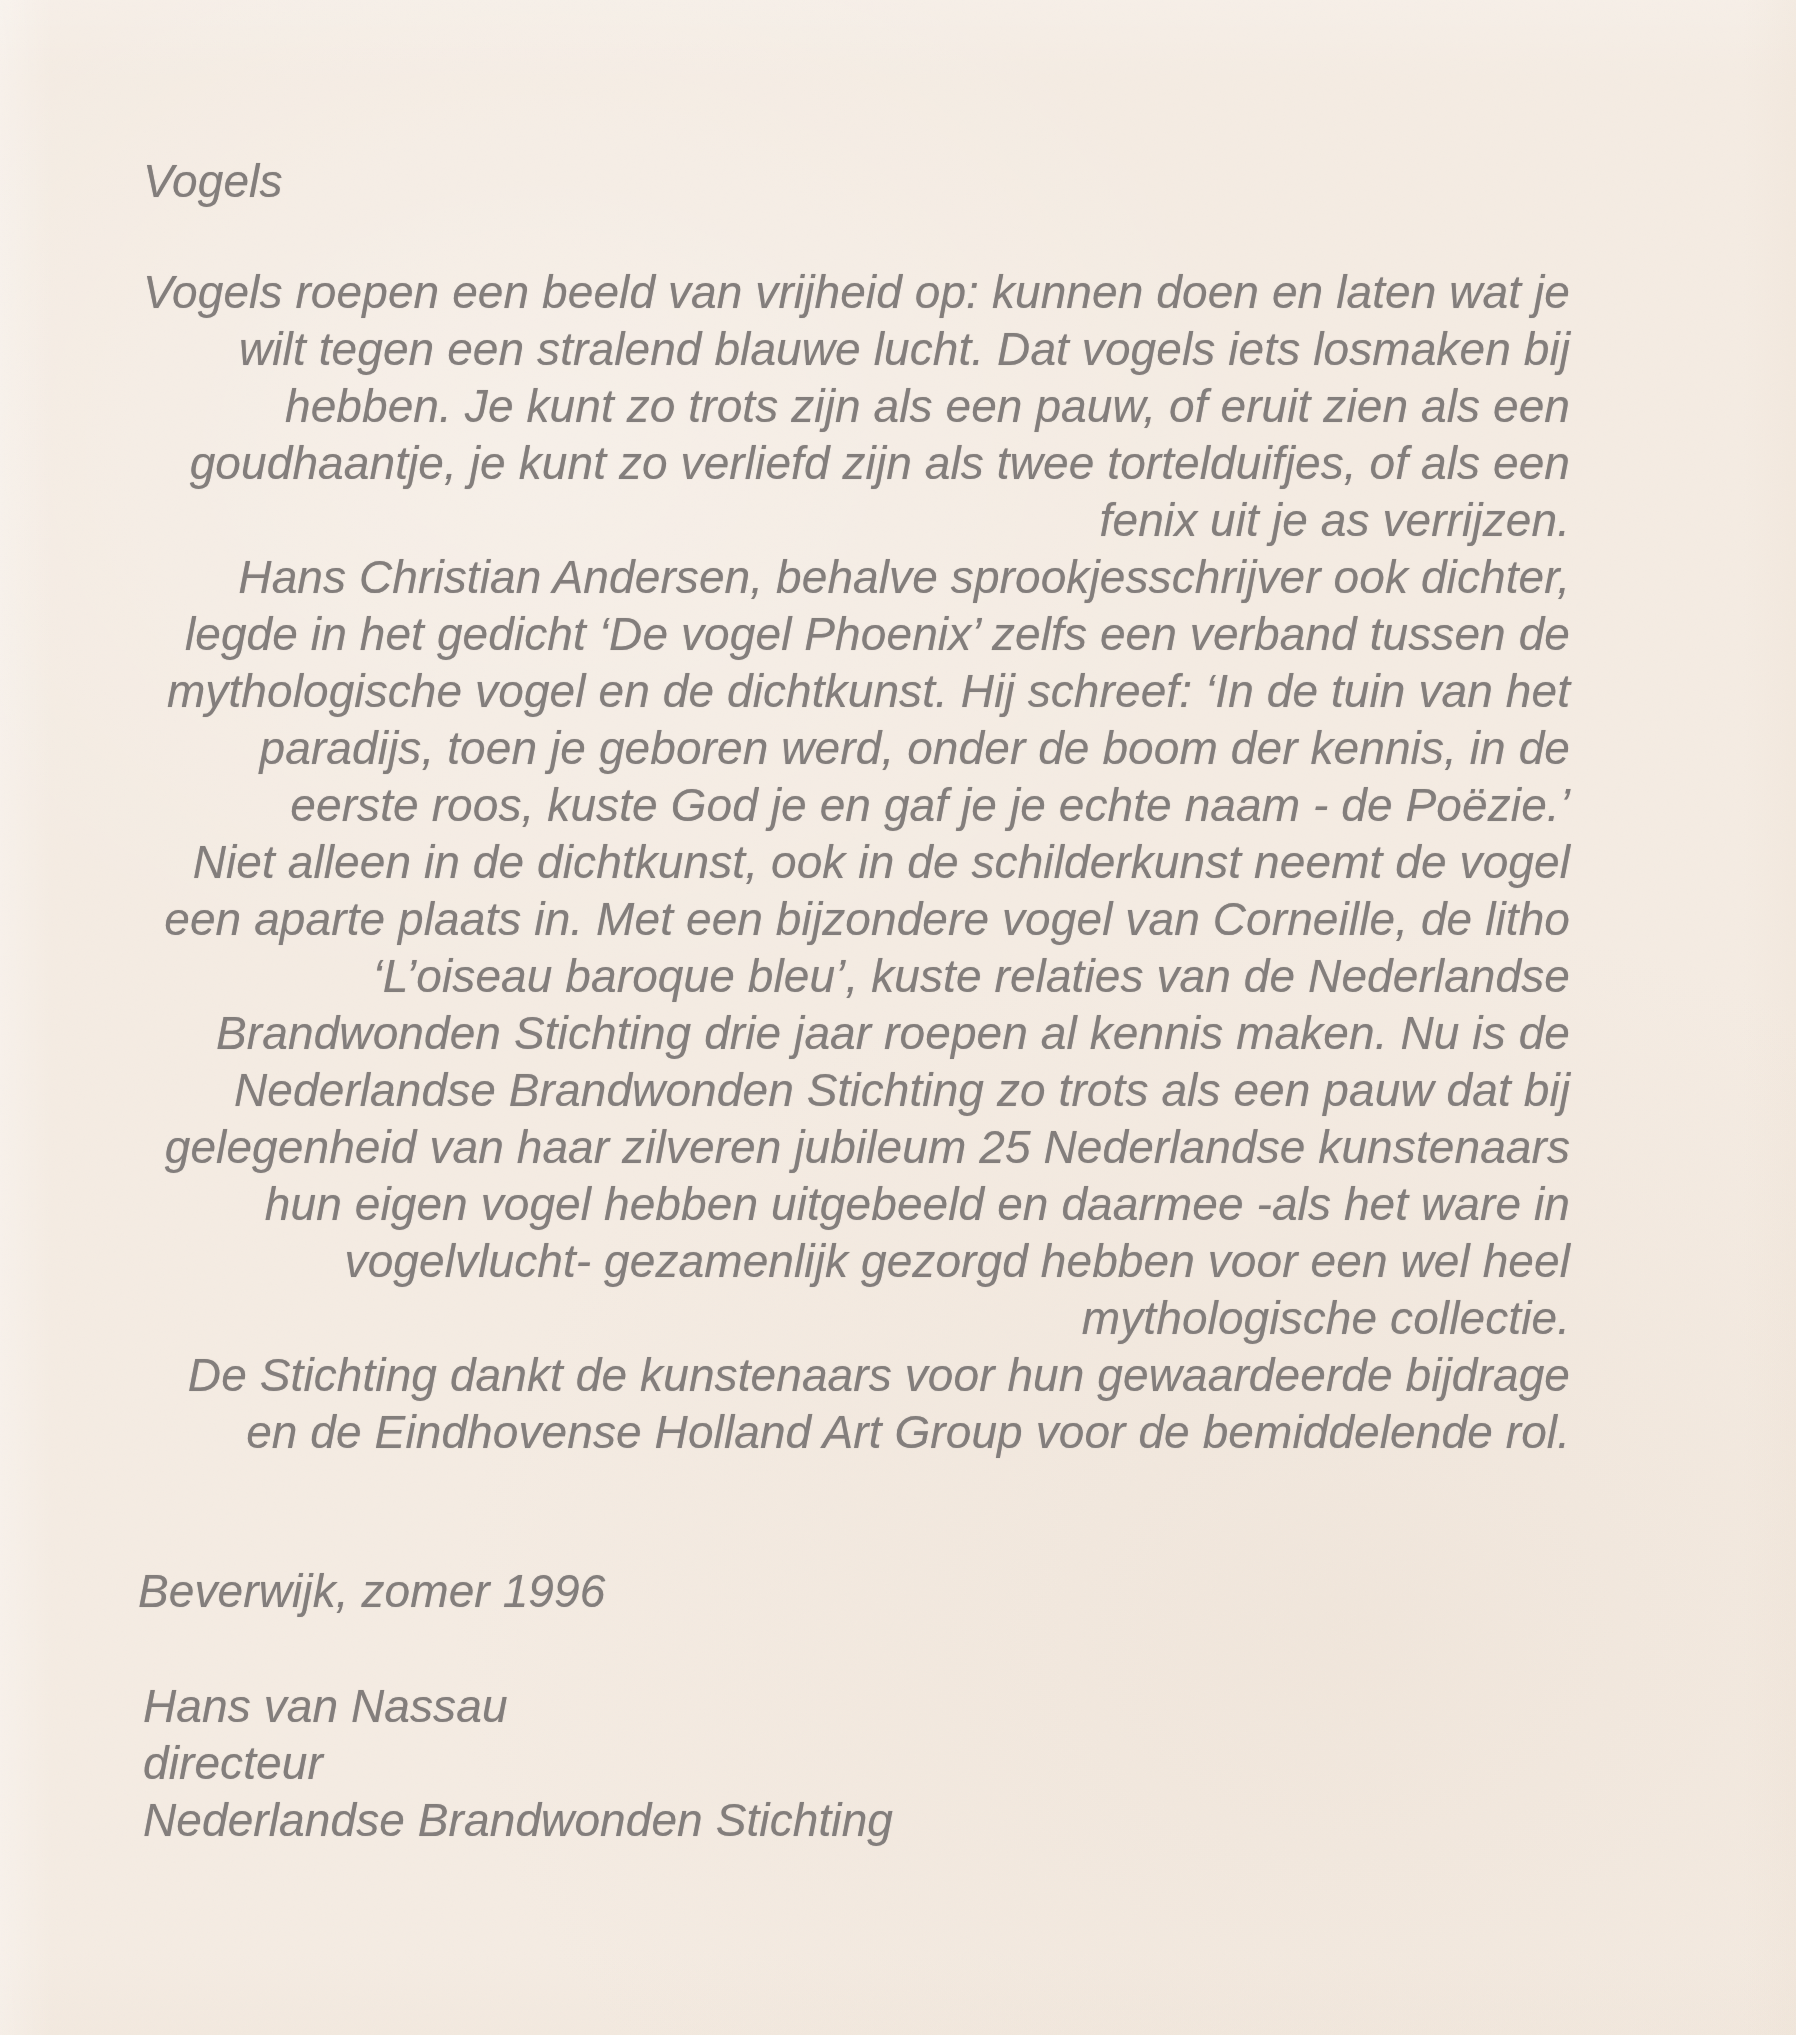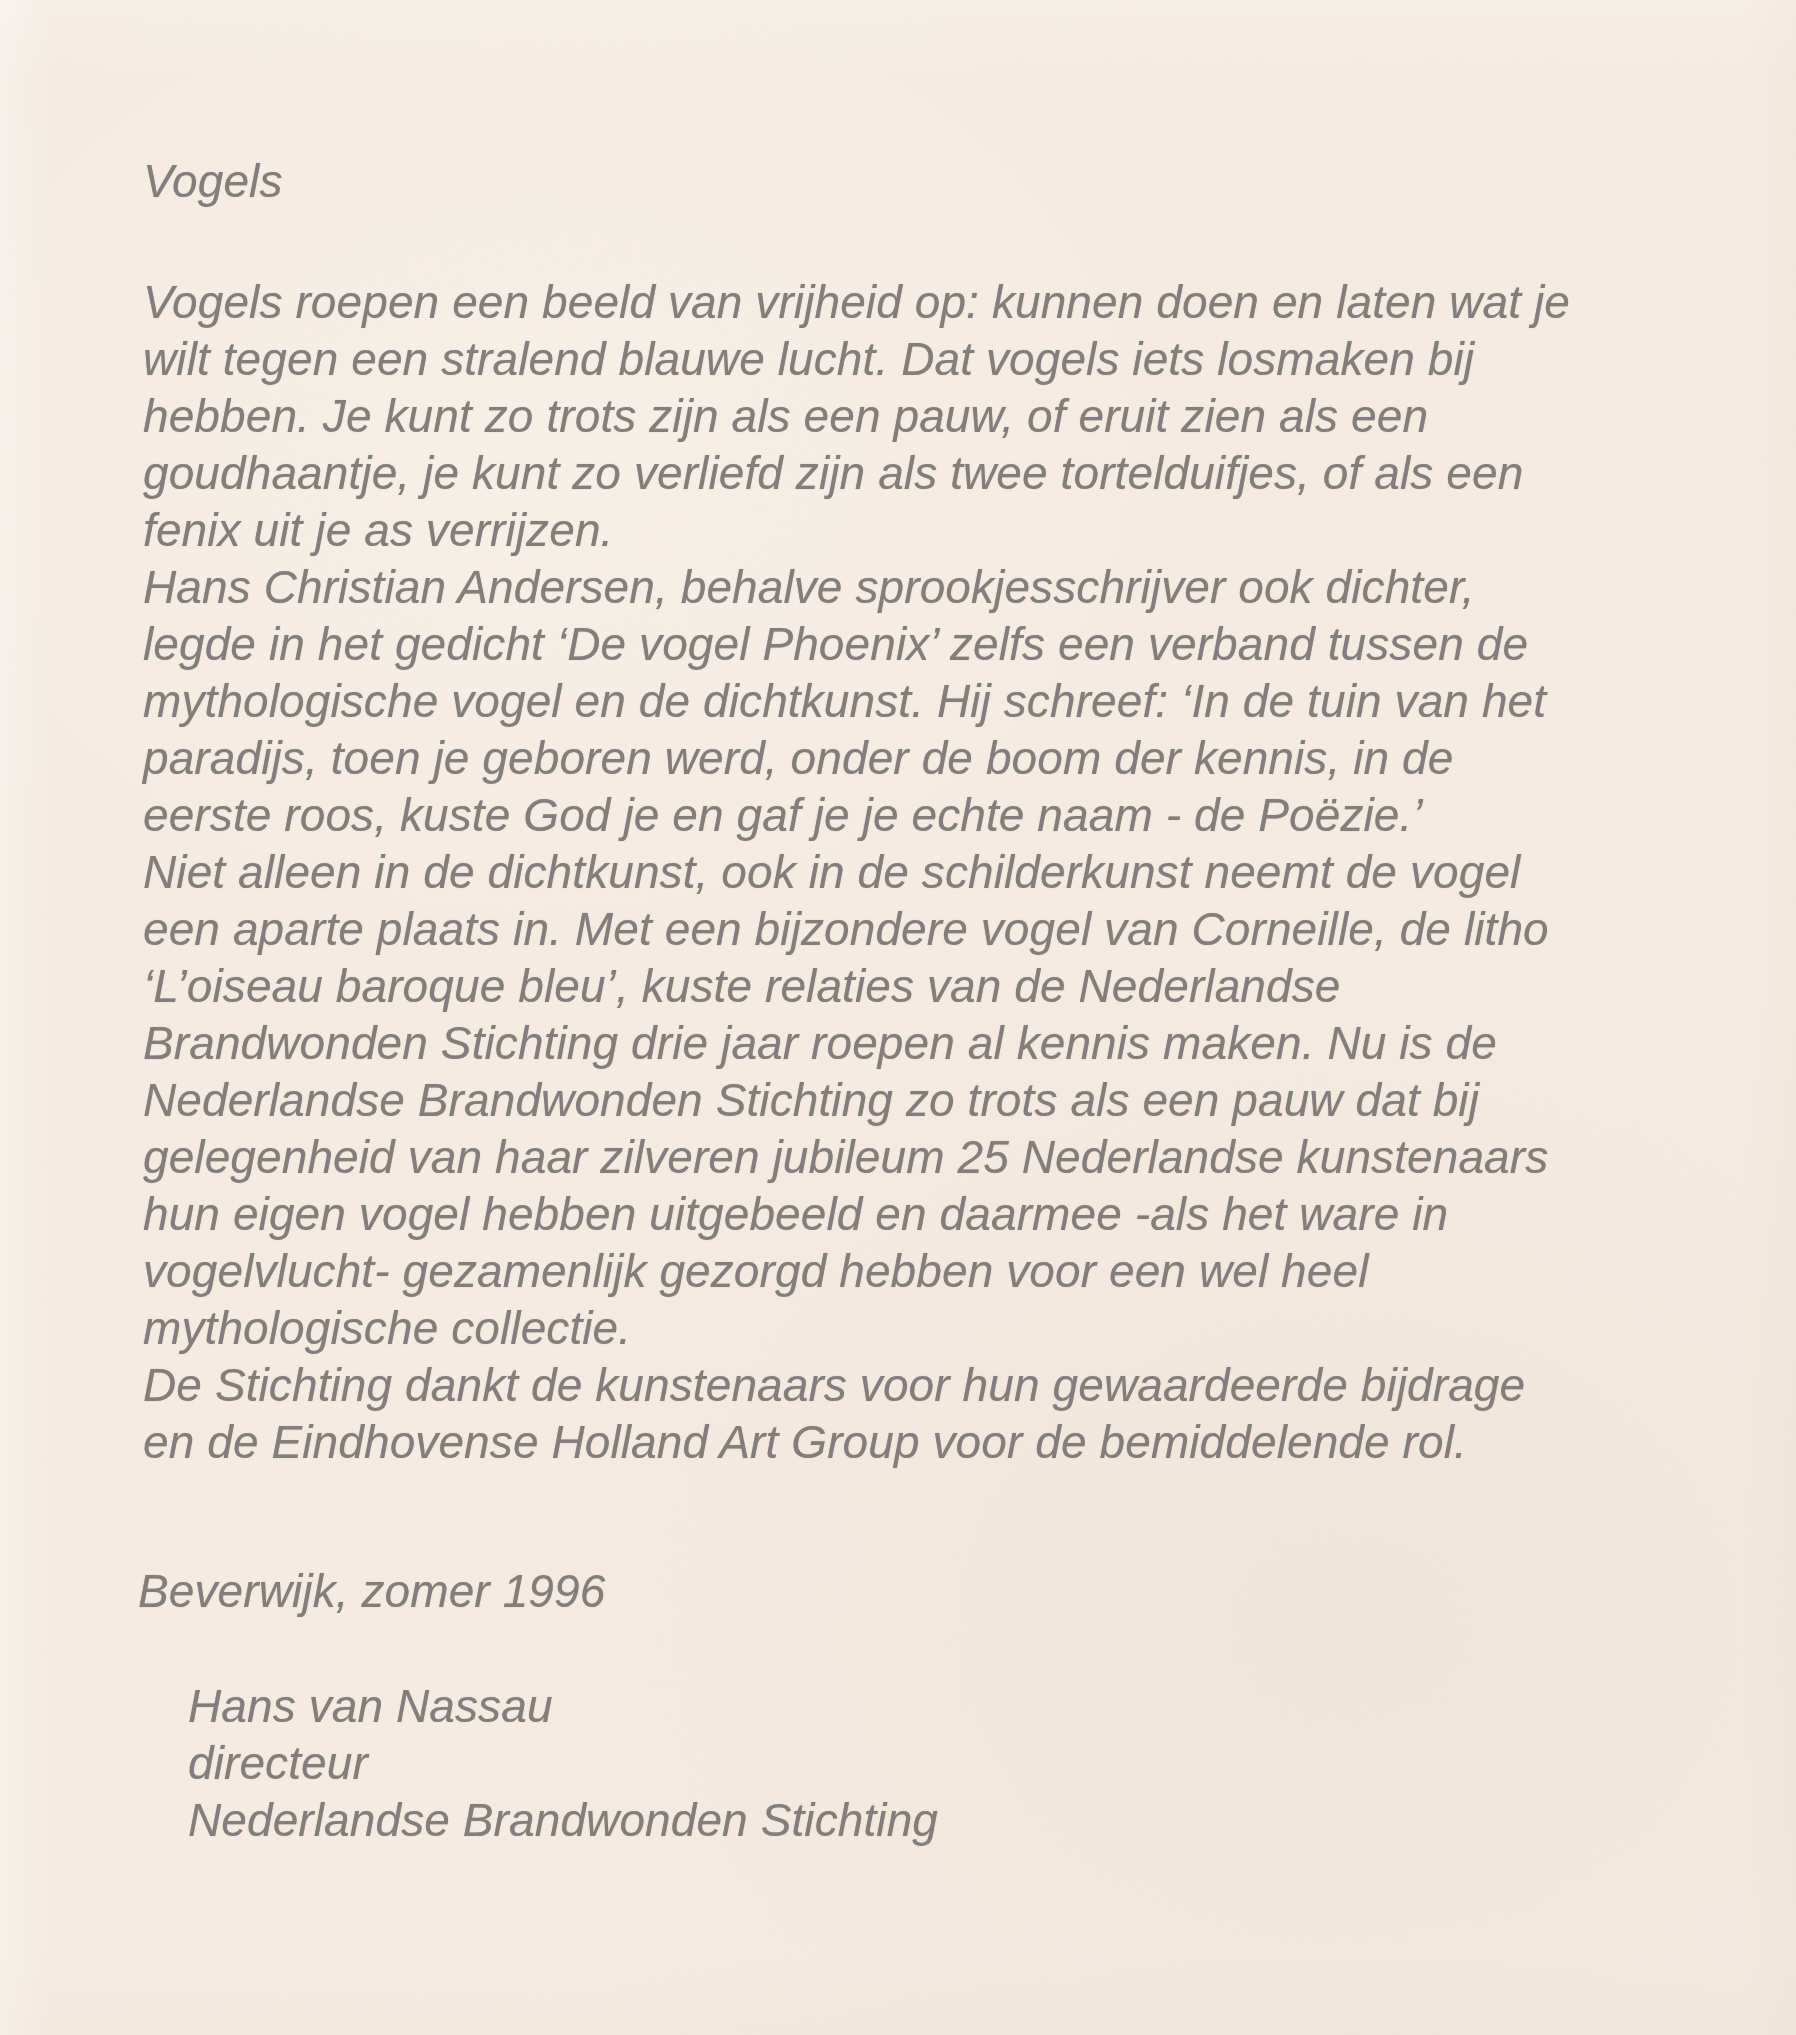--- a/index.html
+++ b/index.html
@@ -39,33 +39,34 @@
     letter-spacing:0.1px;
     text-shadow:0 0 1px rgba(131,126,124,.55);
     filter:blur(0.2px);
     padding-left:28px;
   }
   .doc-title{
     position:absolute;left:143px;top:153px;
     line-height:57px;white-space:pre;
   }
   .doc-body{
-    position:absolute;left:143px;top:274px;
+    position:absolute;left:143px;top:264px;
     line-height:57px;
+    text-align:right;
   }
   .doc-body .line{white-space:pre;min-height:57px;}
   .doc-dateline{
     position:absolute;left:138px;top:1563px;
     line-height:57px;white-space:pre;
   }
   .doc-signature{
     position:absolute;left:143px;top:1678px;
     line-height:57px;
   }
-  .doc-signature .line{white-space:pre;min-height:57px;margin-left:45px;}
+  .doc-signature .line{white-space:pre;min-height:57px;}
 </style>
 </head>
 <body>
 
 <div class="paper-shading"></div>
 
 <svg class="grain" width="1797" height="2035" xmlns="http://www.w3.org/2000/svg" viewBox="0 0 2600 2945">
   <filter id="paperNoise" x="0" y="0" width="100%" height="100%">
     <feTurbulence type="fractalNoise" baseFrequency="0.82" numOctaves="2" seed="7" stitchTiles="stitch"></feTurbulence>
     <feColorMatrix type="matrix" values="0 0 0 0 0.93  0 0 0 0 0.89  0 0 0 0 0.84  0 0 0 0.10 0"></feColorMatrix>

